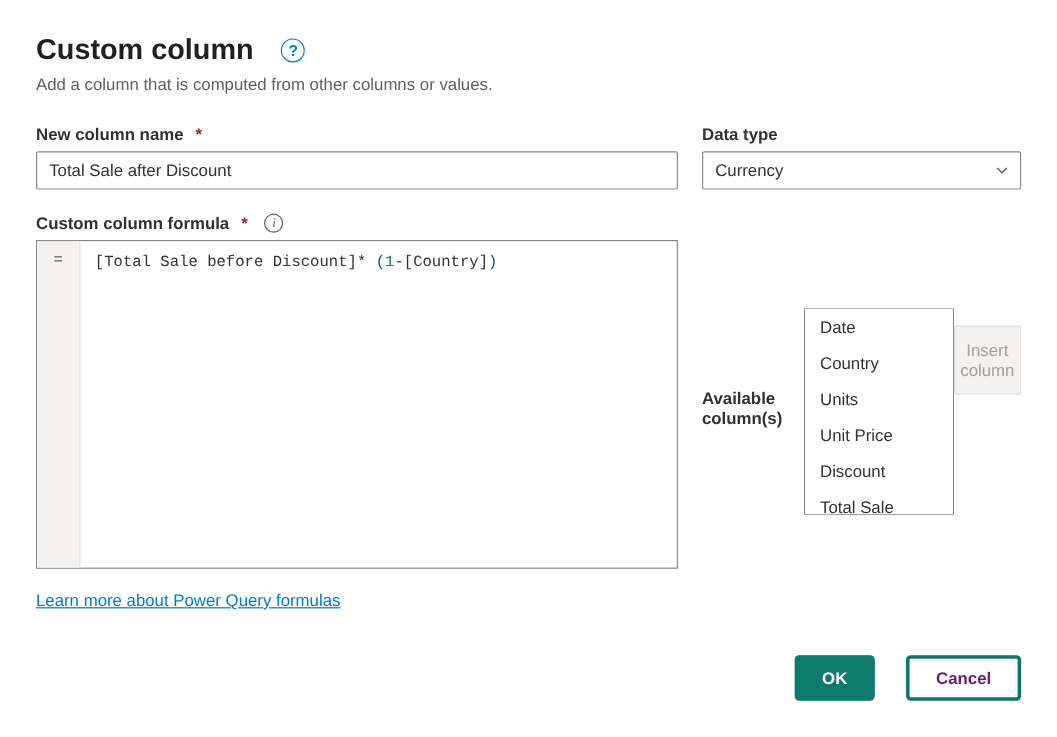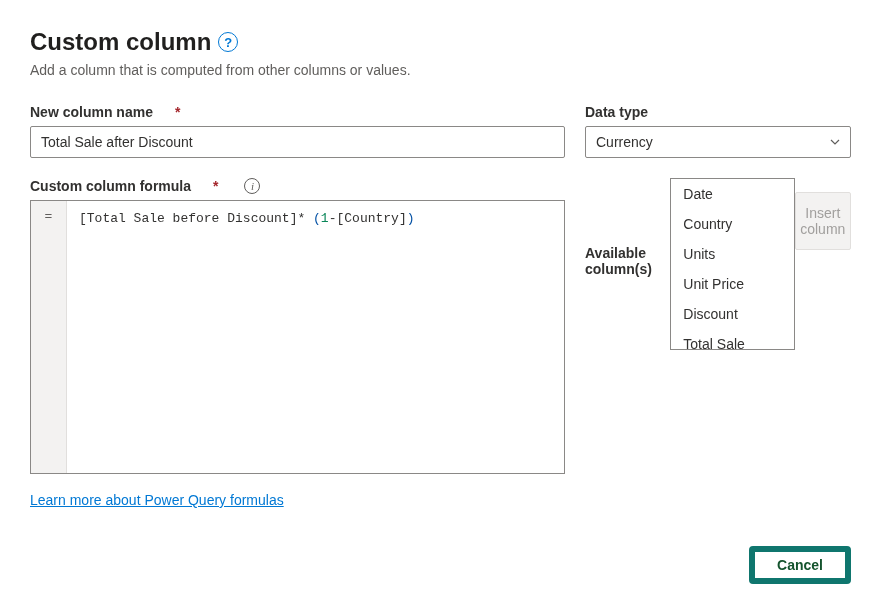--- a/index.html
+++ b/index.html
@@ -11,21 +11,21 @@
       font-family: "Segoe UI", -apple-system, BlinkMacSystemFont, sans-serif;
       font-size: 14px;
       color: #323130;
       background: #ffffff;
       padding: 28px 30px;
       width: 881px;
     }
     .header-row {
       display: flex;
       align-items: center;
-      gap: 7px;
+      gap: 23px;
       margin-bottom: 6px;
     }
     .title {
       font-size: 24px;
       font-weight: 600;
       color: #201f1e;
     }
     .help-icon {
       width: 20px;
       height: 20px;
@@ -59,21 +59,21 @@
     .form-group-right {
       flex: 1;
     }
     .label {
       font-size: 14px;
       font-weight: 600;
       color: #323130;
       margin-bottom: 6px;
       display: flex;
       align-items: center;
-      gap: 20px;
+      gap: 8px;
     }
     .required {
       color: #a4262c;
       margin-left: 2px;
     }
     .text-input {
       height: 32px;
       border: 1px solid #8a8886;
       border-radius: 2px;
       padding: 0 10px;
@@ -102,21 +102,21 @@
     .chevron-down {
       position: absolute;
       right: 10px;
       top: 50%;
       transform: translateY(-50%);
       pointer-events: none;
     }
     .main-row {
       display: flex;
       gap: 20px;
-      align-items: flex-start;
+      align-items: center;
     }
     .formula-col {
       flex: 0 0 535px;
       display: flex;
       flex-direction: column;
     }
     .columns-col {
       flex: 1;
       display: flex;
       flex-direction: row;
@@ -211,22 +211,23 @@
       border-radius: 4px;
       cursor: pointer;
     }
     .btn-primary {
       background: #0f7b6c;
       color: #ffffff;
       border: 1px solid #0f7b6c;
     }
     .btn-secondary {
       background: #ffffff;
-      color: #14532d;
-      border: 6px solid #0f766e;
+      color: #701a75;
+      border: 3px solid #0f766e;
+      margin-left: 12px;
     }
   </style>
 </head>
 <body>
 
 <div class="header-row">
   <h1 class="title">Custom column</h1>
   <span class="help-icon">?</span>
 </div>
 <p class="subtitle">Add a column that is computed from other columns or values.</p>
@@ -278,14 +279,15 @@
         <div class="column-item">Units</div>
         <div class="column-item">Unit Price</div>
         <div class="column-item">Discount</div>
         <div class="column-item">Total Sale before Available</div>
       </div>
     <button class="insert-btn" disabled="">Insert column</button>
   </div>
 </div>
 
 <div class="footer">
+  <button class="btn btn-primary">OK</button>
   <button class="btn btn-secondary">Cancel</button>
 </div>
 
 </body></html>

